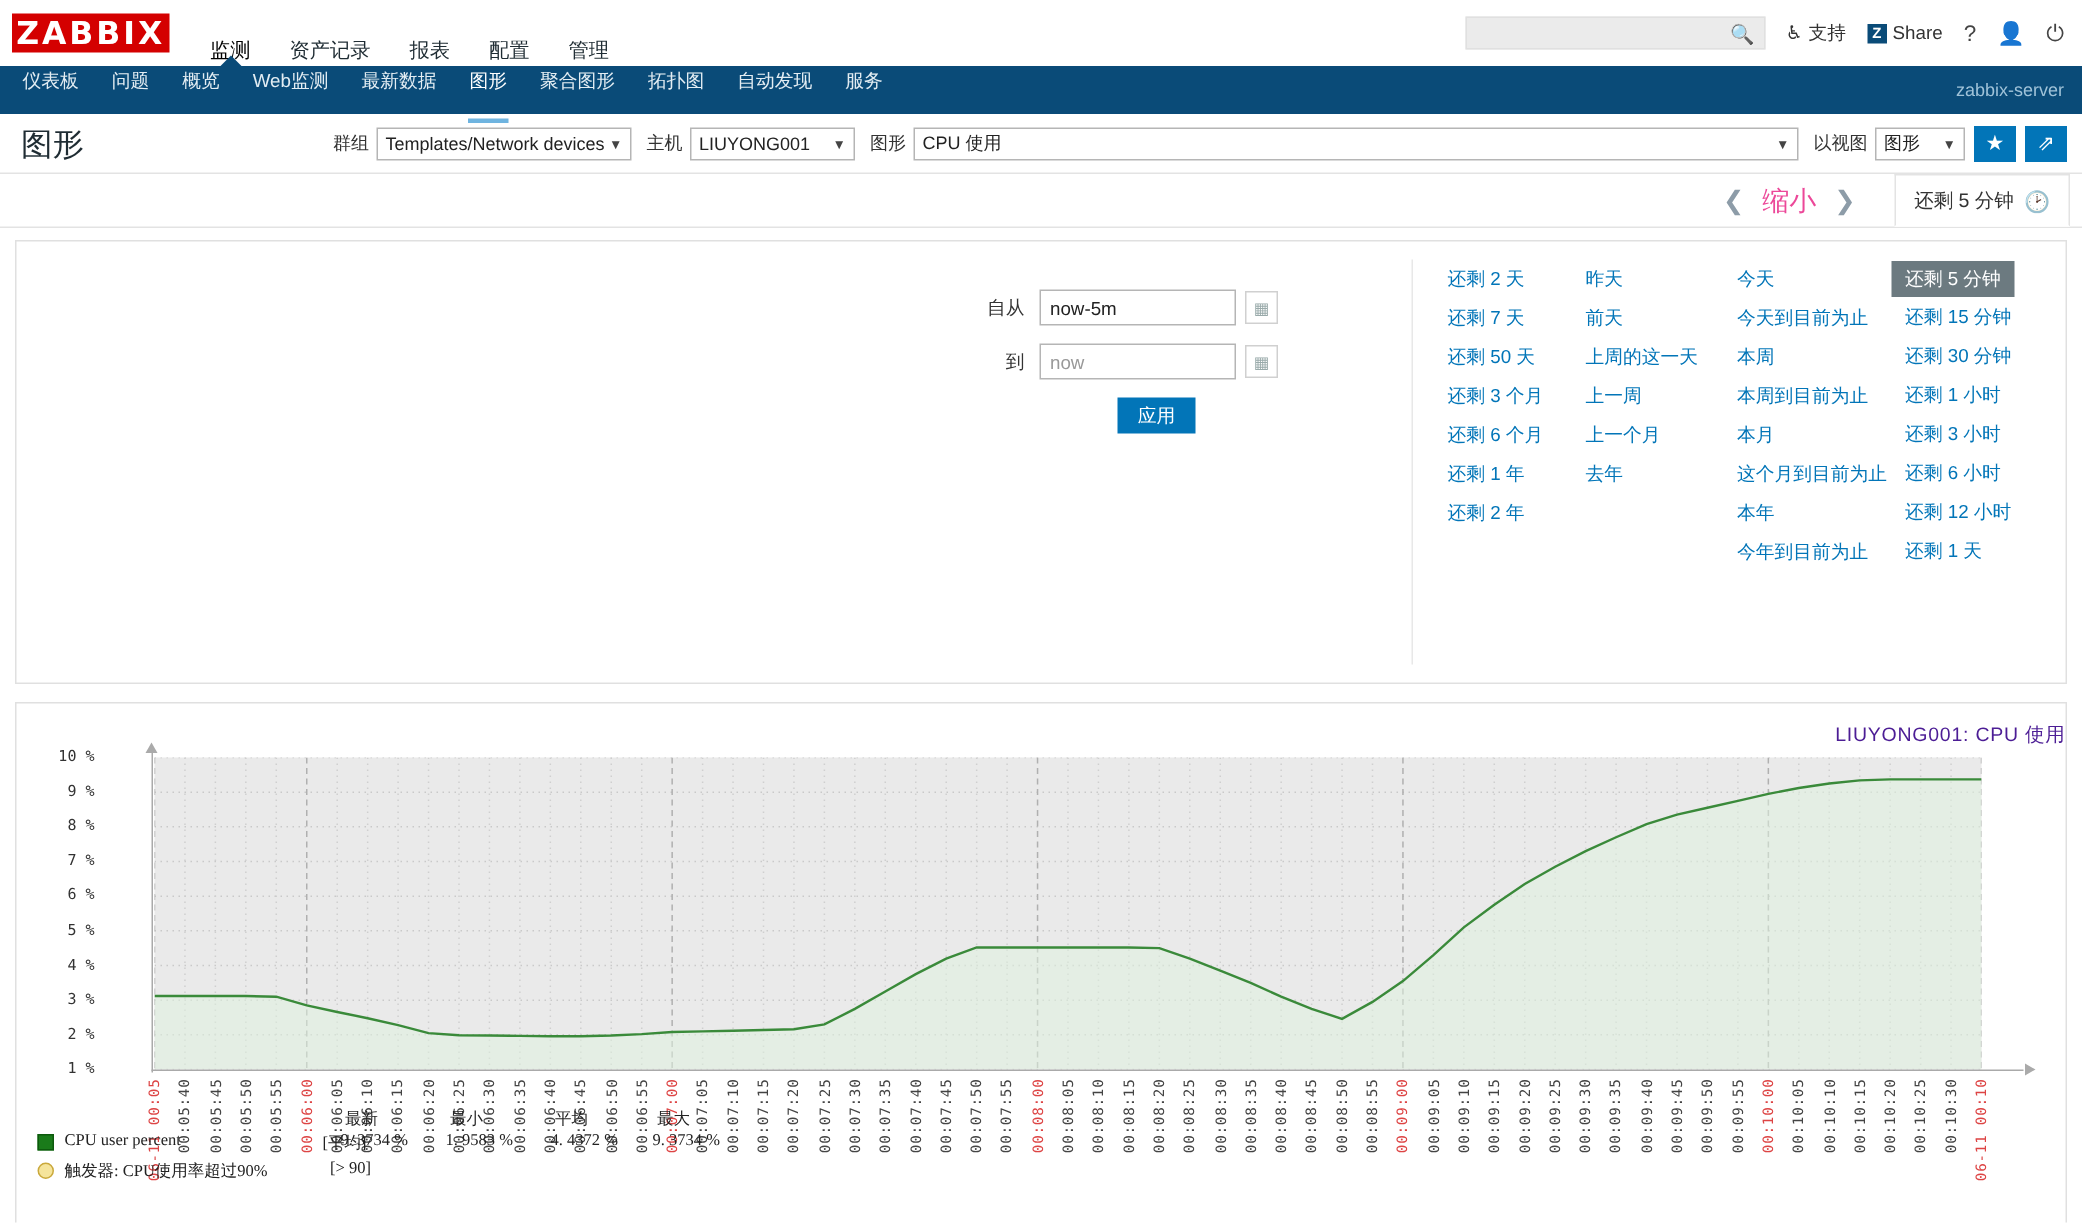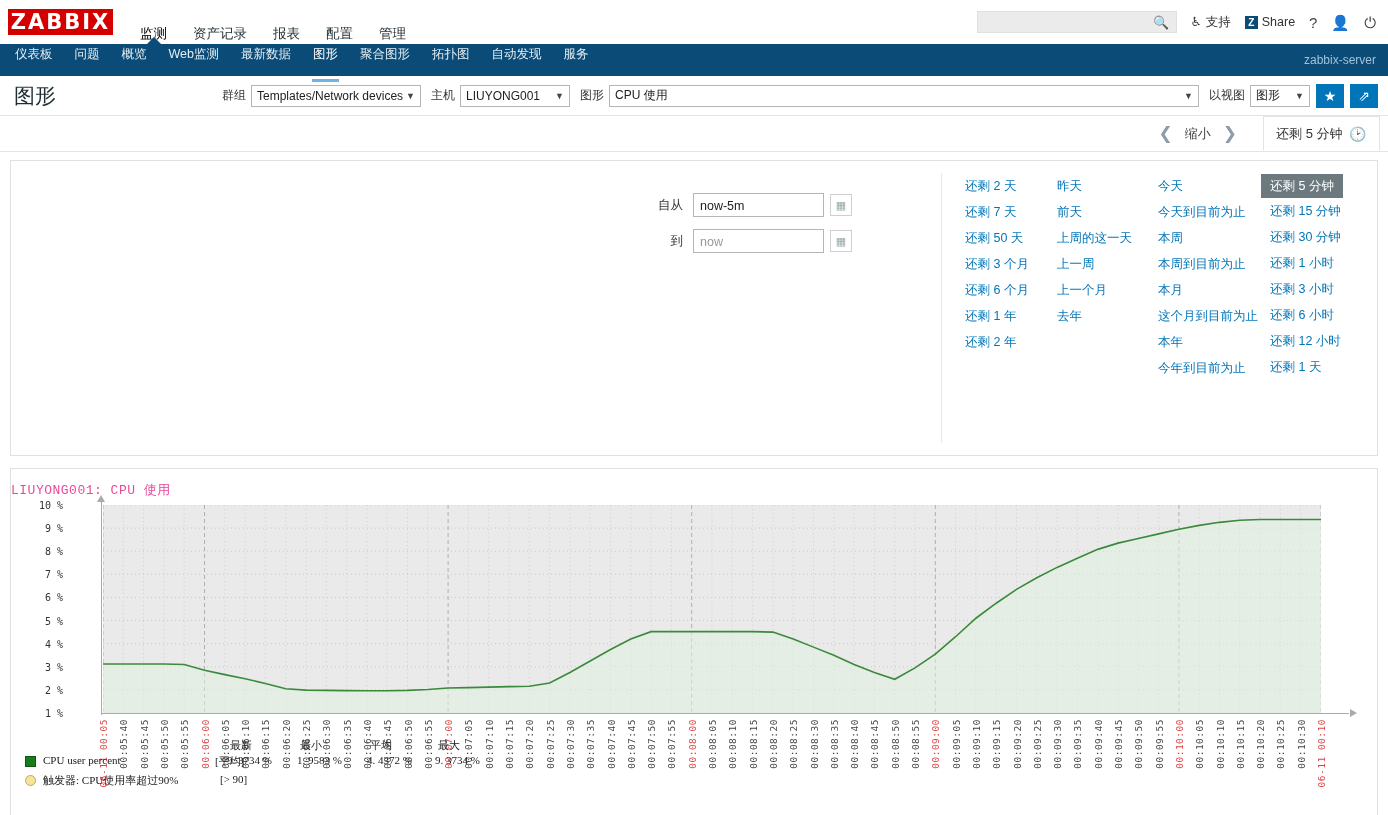--- a/index.html
+++ b/index.html
@@ -93,21 +93,21 @@
     display:inline-flex; align-items:center; justify-content:center;
     margin-left:6px; cursor:pointer; font-size:14px;
   }
 
   
   .timenav {
     height:36px; display:flex; align-items:center; justify-content:flex-end;
     padding-right:8px; background:#fff; border-bottom:1px solid #e3e3e3;
   }
   .tnav-arrow { color:#8d9ca8; font-size:17px; padding:0 12px; cursor:pointer; }
-  .tnav-zoom { font-size:13px; color:#404040; cursor:pointer; }
+  .tnav-zoom { font-size:18px; color:#ec4899; cursor:pointer; }
   .tnav-tab {
     margin-left:14px; height:35px; display:flex; align-items:center; gap:7px;
     padding:0 12px; font-size:13px; color:#333;
     border:1px solid #e3e3e3; border-bottom:1px solid #fff; background:#fff;
     cursor:pointer;
   }
 
   
   .tfpanel {
     margin:8px 10px 0 10px; border:1px solid #e0e0e0; background:#fff;
@@ -148,23 +148,23 @@
     background:#6c7a80; color:#ffffff; padding:0 9px; margin-left:-9px;
     display:inline-block; line-height:24px; margin-top:1px; width:max-content;
   }
 
   
   .graphpanel {
     margin:12px 10px 0 10px; border:1px solid #e0e0e0; background:#fff;
     height:368px; position:relative; overflow:hidden;
   }
   .gtitle {
-    text-align:left; padding-top:12px;
-    font-family:Liberation Mono, monospace;
-    font-size:13px; color:#ec4899; letter-spacing:0.5px;
+    text-align:right; padding-top:12px;
+    font-family:Liberation Sans, sans-serif;
+    font-size:13px; color:#4c1d95; letter-spacing:0.5px;
   }
   .chart-wrap { position:relative; width:1366px; height:238px; margin-top:6px; }
   .ylabels { position:absolute; left:0; top:0; width:56px; height:208px; }
   .ylab {
     position:absolute; right:4px; font-family:"DejaVu Sans Mono","Liberation Mono",monospace;
     font-size:10px; color:#333; transform:translateY(-50%); white-space:nowrap;
   }
   .plot {
     position:absolute; left:92px; top:0; right:56px; height:208px;
     background:#eaeaea;
@@ -311,20 +311,23 @@
           <span>now-5m</span>
         </div>
         <span class="cal-btn">▦</span>
       </div>
       <div class="tf-row">
         <span class="flbl">到</span>
         <div class="tf-input placeholder">
           <span>now</span>
         </div>
         <span class="cal-btn">▦</span>
+      </div>
+      <div class="tf-row">
+        <button class="apply-btn">应用</button>
       </div>
     </div>
     <div class="tf-divider"></div>
   </div>
   <div class="tf-right">
     <div class="qcol c1">
       <span class="qitem">还剩 2 天</span>
       <span class="qitem">还剩 7 天</span>
       <span class="qitem">还剩 50 天</span>
       <span class="qitem">还剩 3 个月</span>

